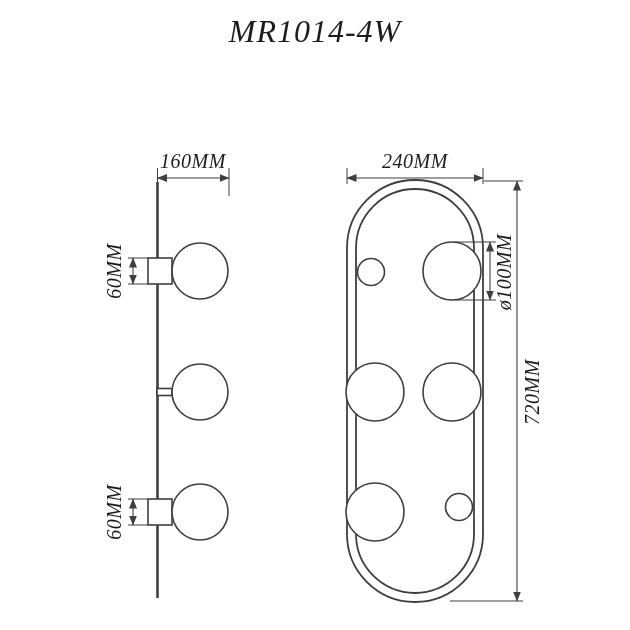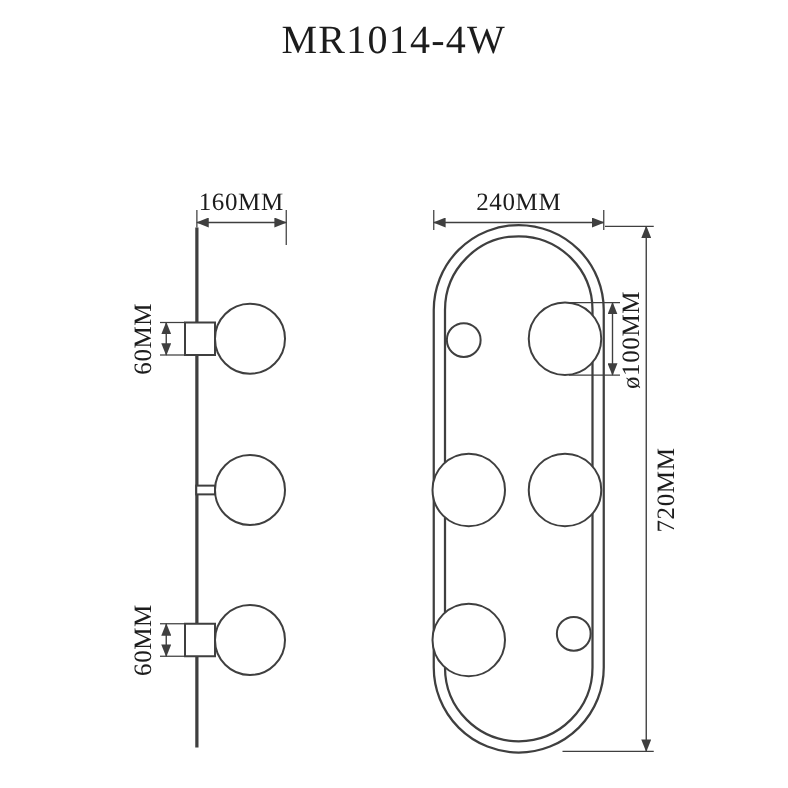--- a/index.html
+++ b/index.html
@@ -8,20 +8,21 @@
     background: #ffffff;
     width: 630px;
     height: 630px;
     overflow: hidden;
   }
   .page {
     width: 566px;
     height: 630px;
     background: var(--bg, #ffffff);
     position: relative;
+    font-style: italic;
   }
   svg { display: block; }
 
   .title-text {
     font-family: "Liberation Serif", "DejaVu Serif", serif;
     font-size: 32px;
     letter-spacing: 1px;
     fill: var(--ink, #1c1c1c);
   }
   .dim-text {

